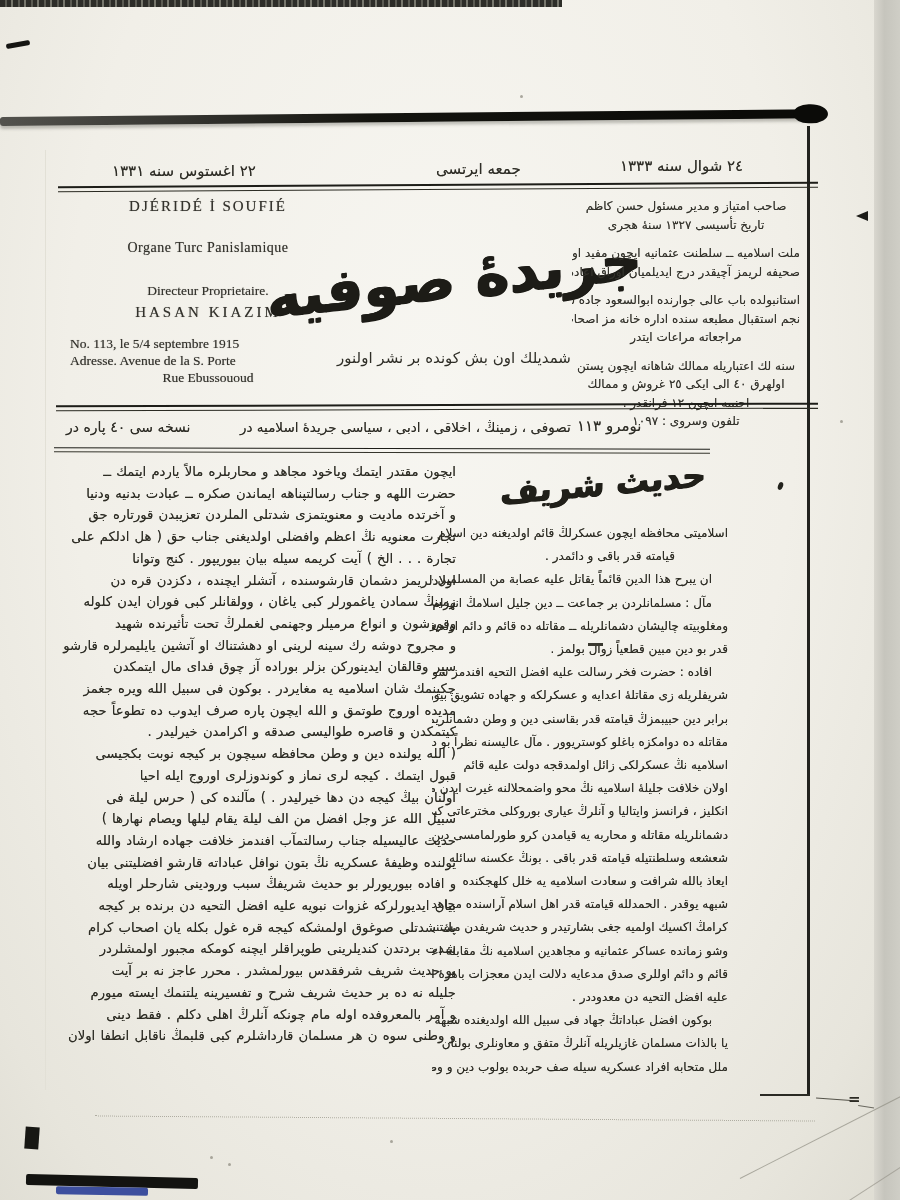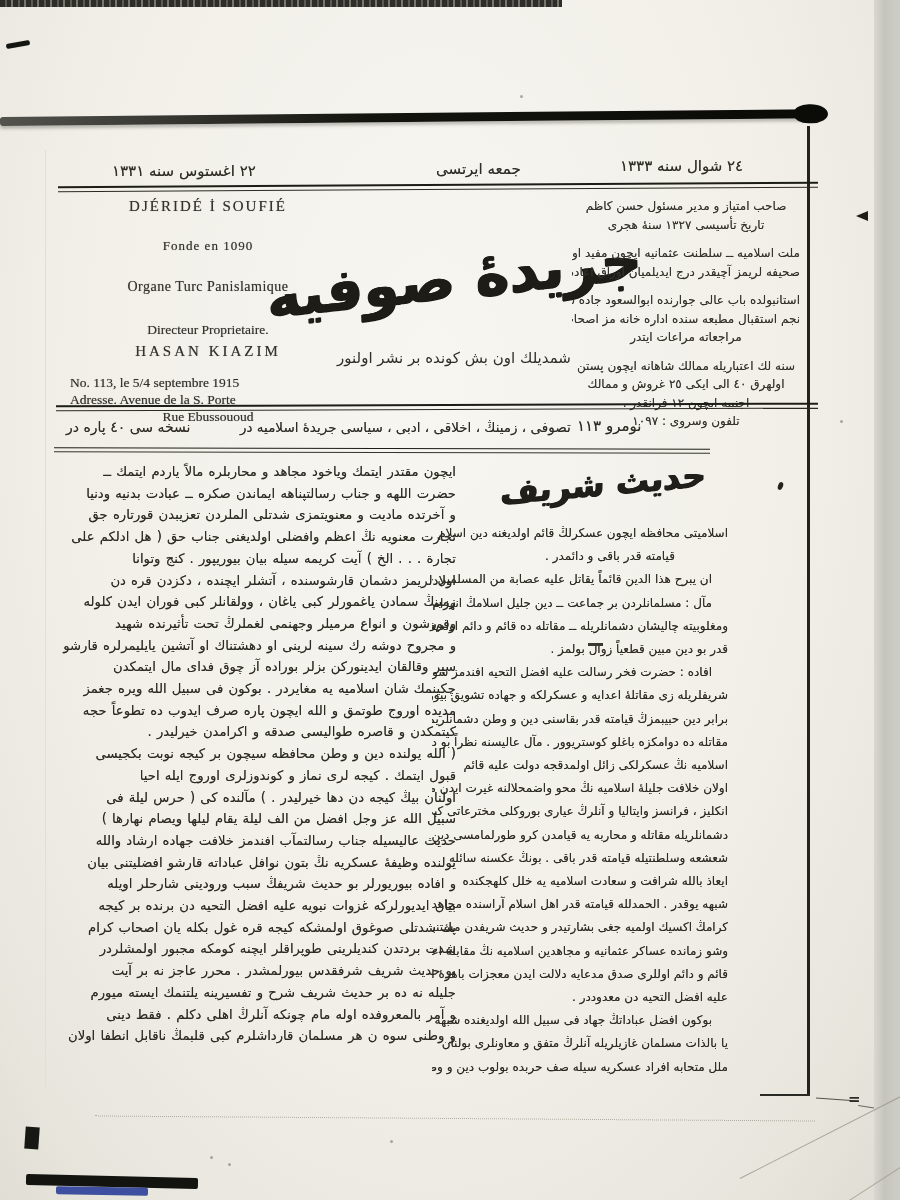--- a/index.html
+++ b/index.html
@@ -111,21 +111,20 @@
 
 <div class="dateline">
   <span style="left:620px;top:157px">٢٤ شوال سنه ١٣٣٣</span>
   <span style="left:436px;top:160px">جمعه ايرتسى</span>
   <span style="left:112px;top:162px">٢٢ اغستوس سنه ١٣٣١</span>
 </div>
 <div class="abs rule-double date-rule noint"></div>
 
 <div class="abs mh-left">
   <div class="l1">DJÉRIDÉ İ SOUFIÉ</div>
-  <div class="l2">Fonde en 1090</div>
   <div class="l3">Organe Turc Panislamique</div>
   <div class="l4">Directeur Proprietaire.</div>
   <div class="l5">HASAN KIAZIM</div>
   <div class="l6">No. 113, le 5/4 septembre 1915</div>
   <div class="l7">Adresse. Avenue de la S. Porte</div>
   <div class="l8">Rue Ebussououd</div>
 </div>
 
 <div class="abs mh-center">
   <span class="mh-title">جريدهٔ صوفيه</span>

